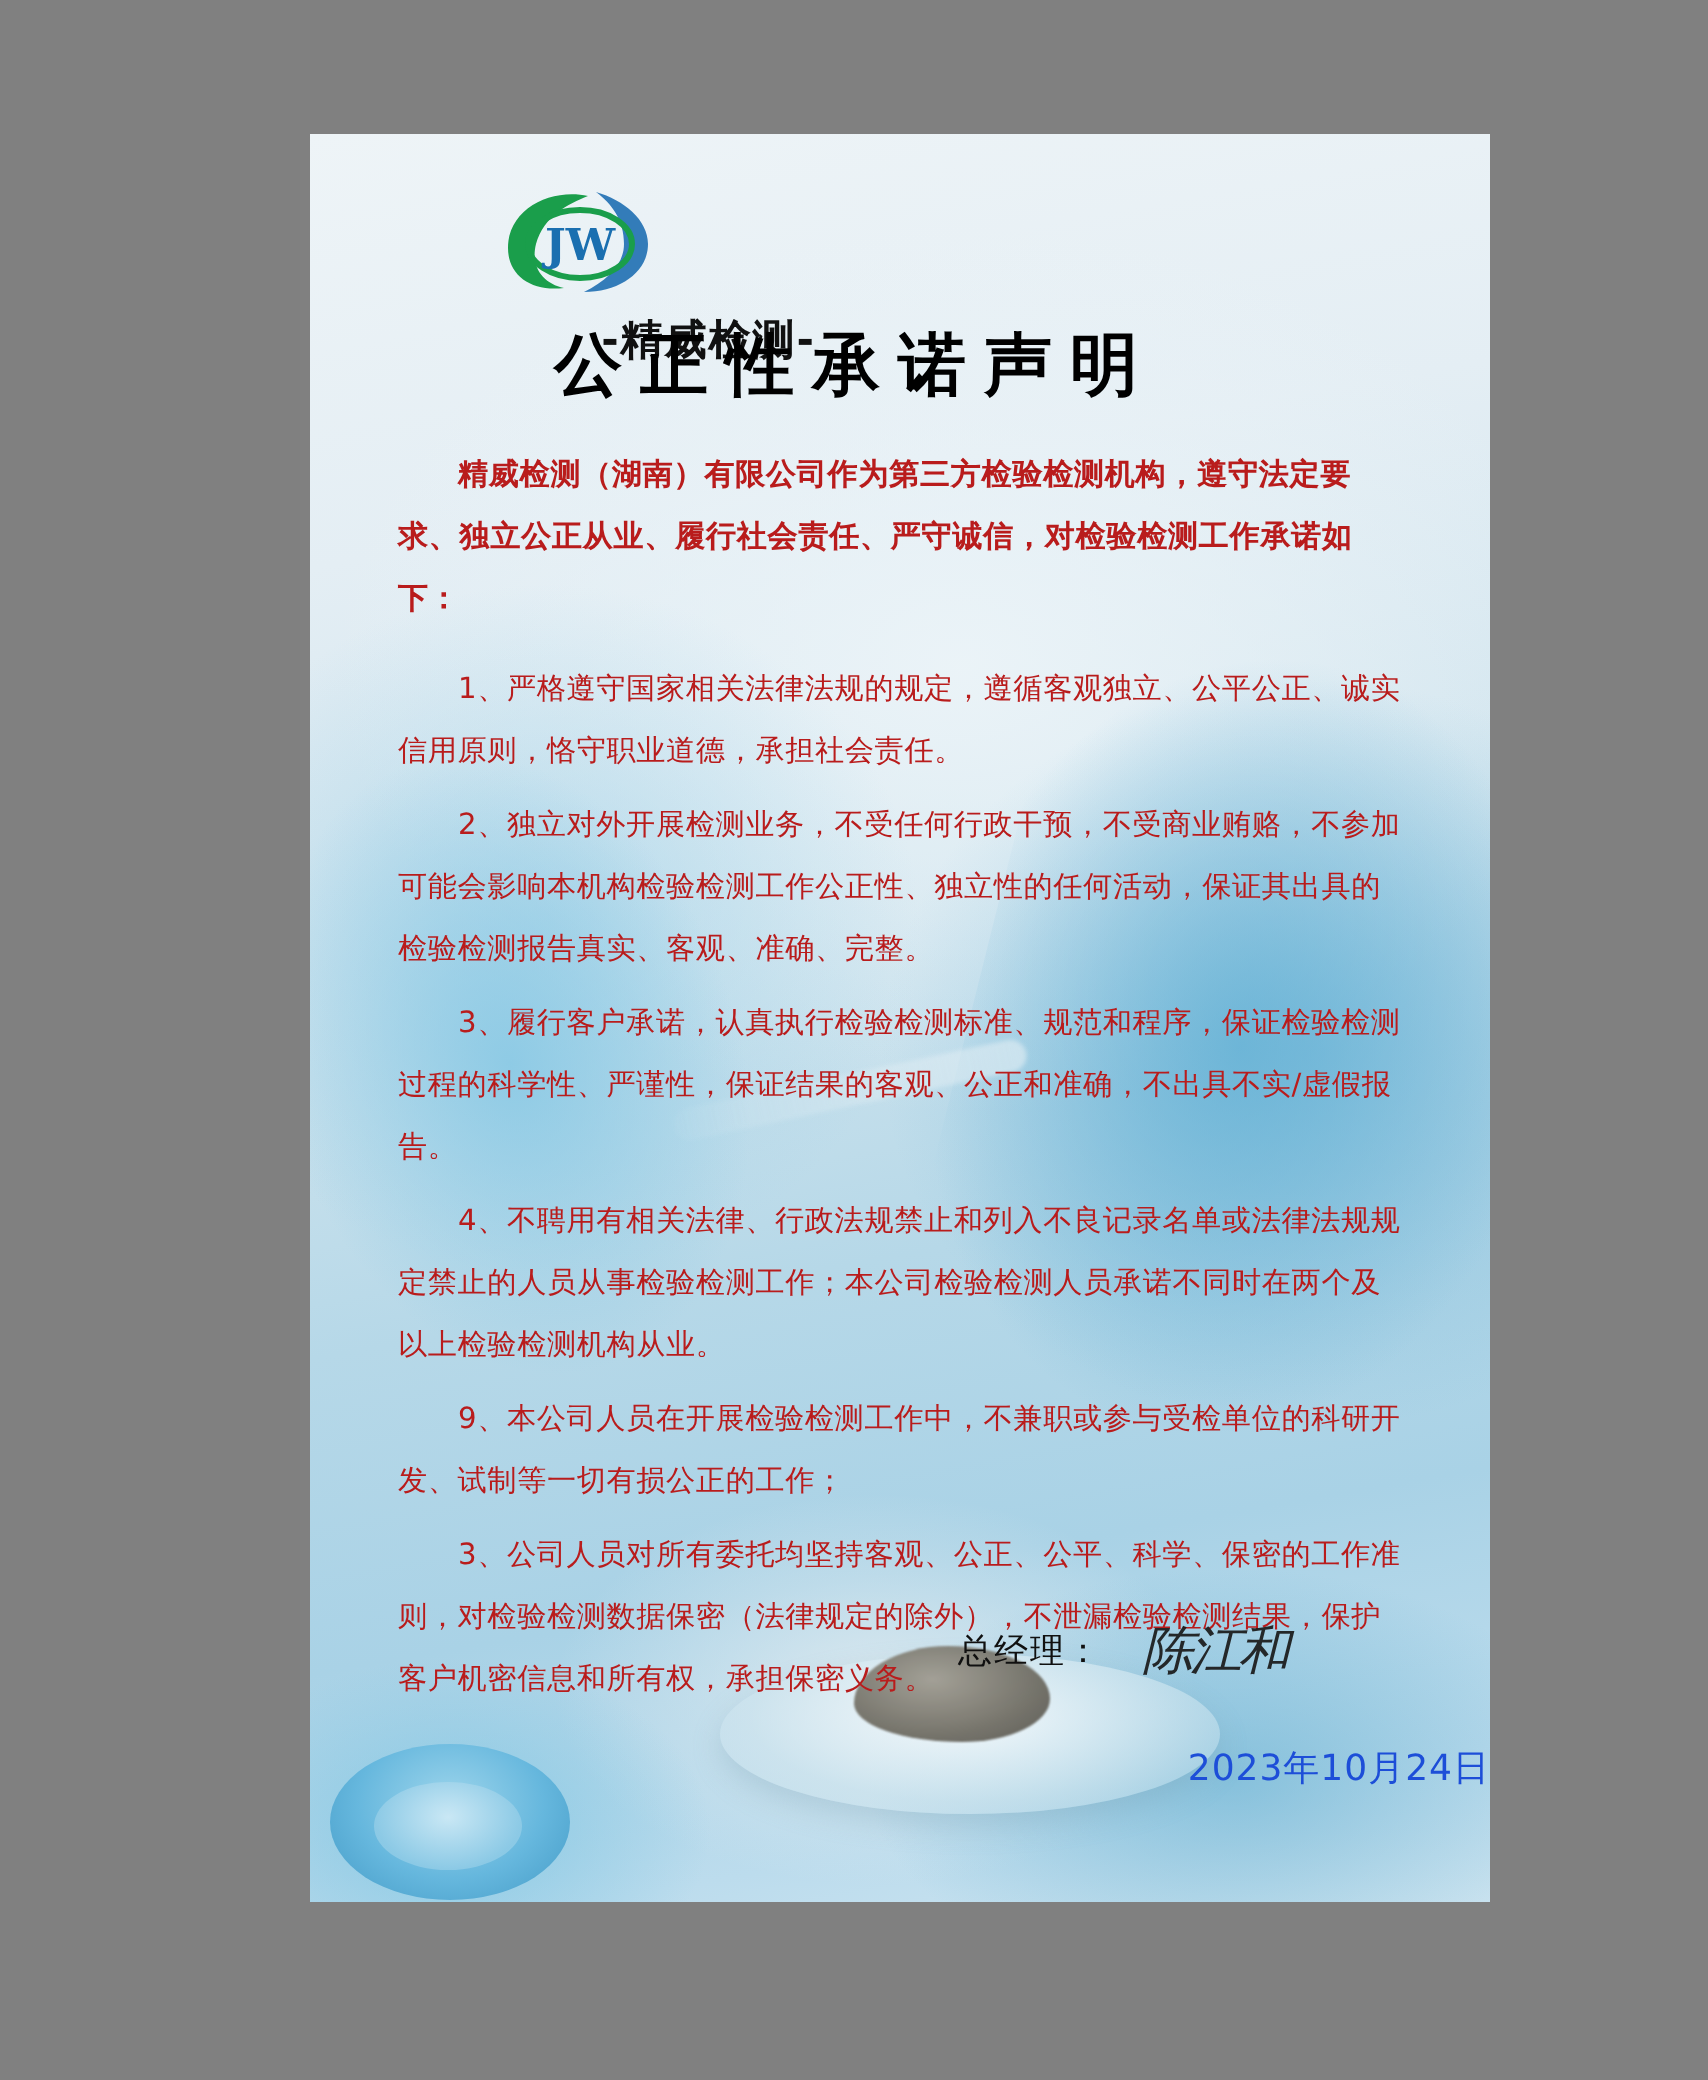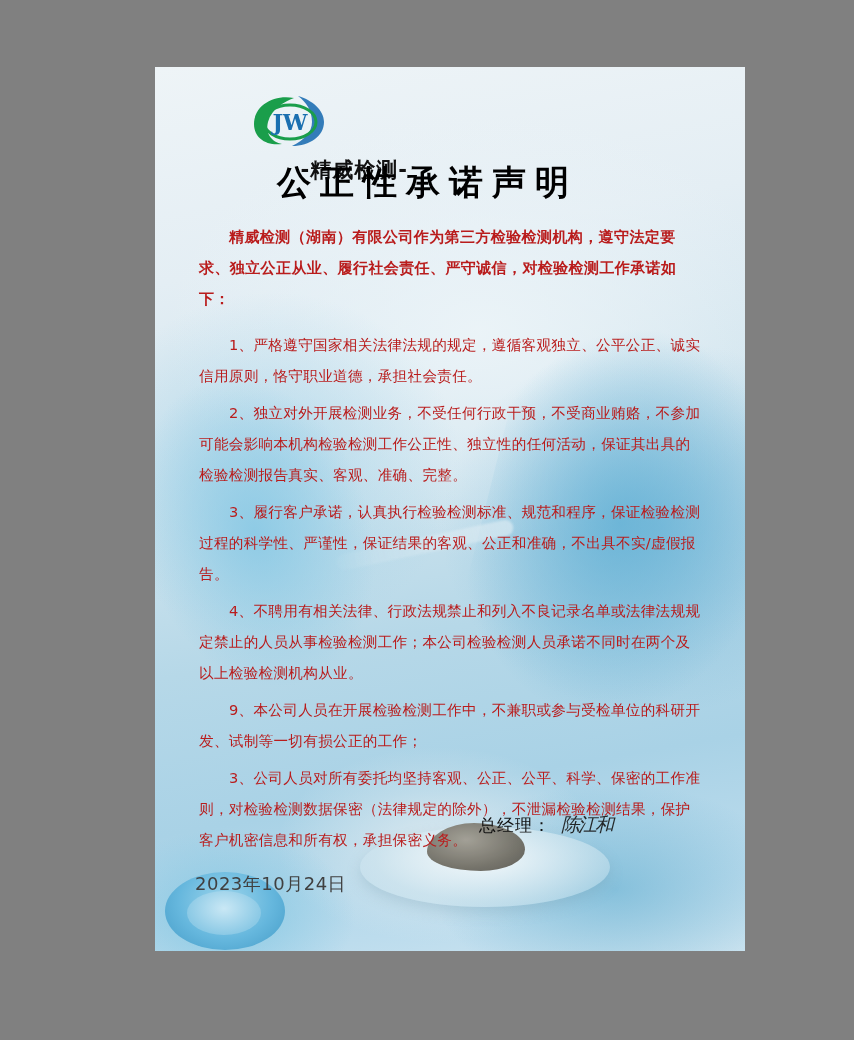--- a/index.html
+++ b/index.html
@@ -175,38 +175,38 @@
     align-items: center;
   }
   .sign-label {
     font-family: "DejaVu Sans", "Liberation Sans", sans-serif;
     font-size: 17px;
     color: #101010;
     letter-spacing: 1px;
     margin-left: 24px;
   }
   .signature {
-    margin-left: 10px;
+    margin-left: 20px;
     font-family: Liberation Mono, monospace;
-    font-size: 19px;
+    font-size: 26px;
     font-style: italic;
     color: #1a1a1a;
     transform: rotate(-6deg) skewX(-8px);
     letter-spacing: -2px;
     opacity: .92;
   }
   .date-row {
     position: absolute;
     left: 0;
     top: 805px;
     width: 590px;
-    text-align: left;
+    text-align: right;
     font-family: "DejaVu Sans", "Liberation Sans", sans-serif;
     font-size: 18px;
-    color: #404040;
+    color: #1d4ed8;
     letter-spacing: .5px;
   }
   .date-row span { padding-left: 40px; }
 </style>
 </head>
 <body>
 
 <div class="page">
   <div class="bg"></div>
   <div class="bg-blob-a"></div>

